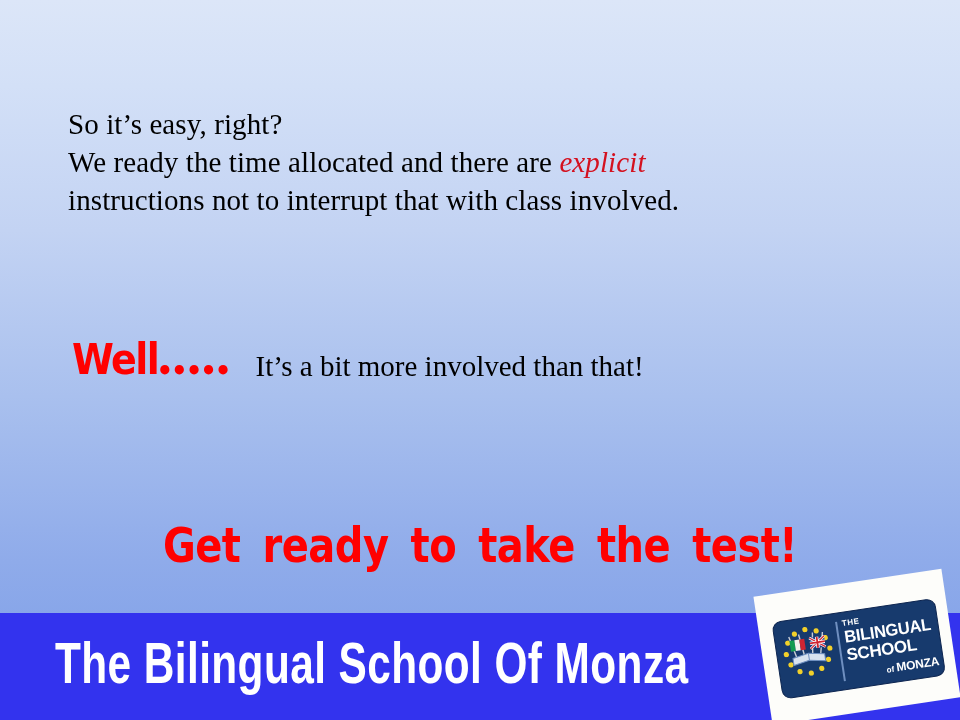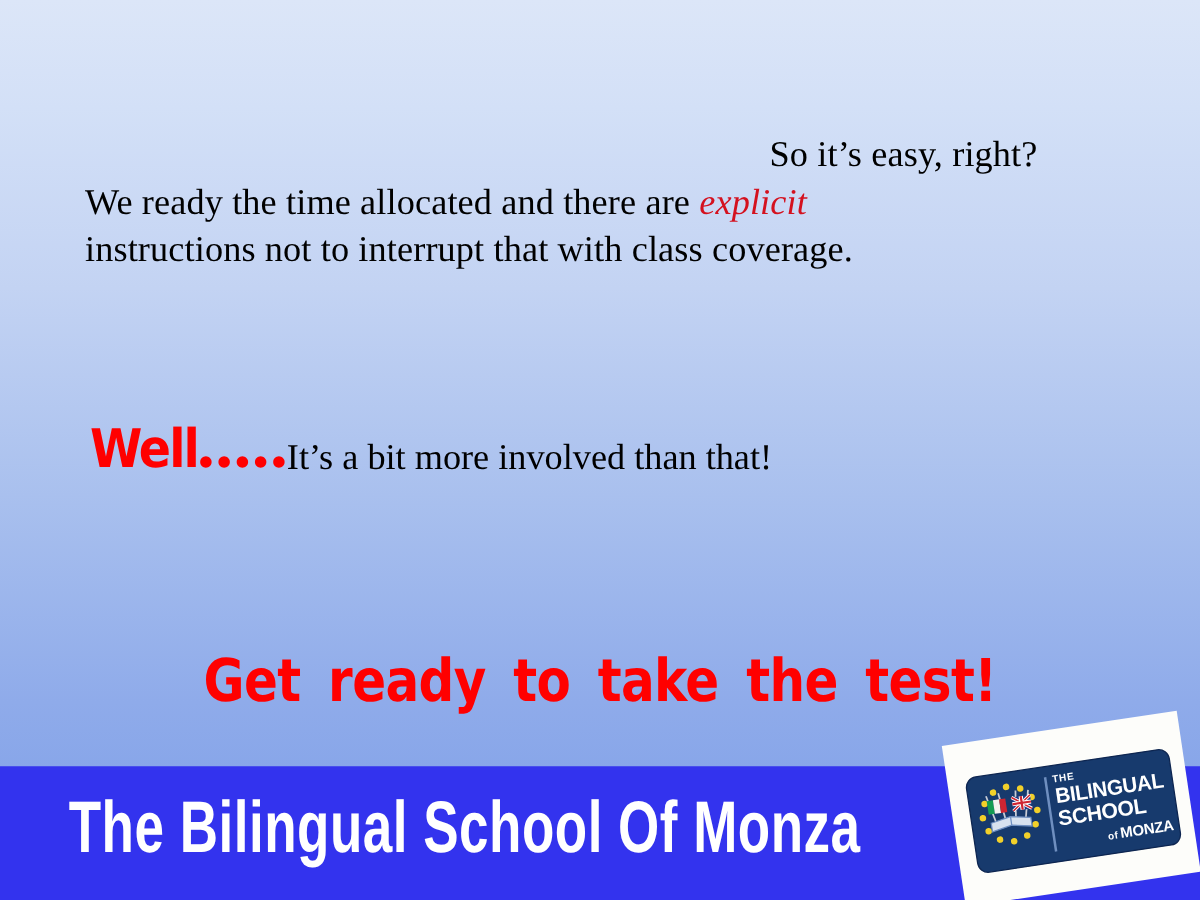--- a/index.html
+++ b/index.html
@@ -28,21 +28,21 @@
     left: 68px;
     top: 105px;
     width: 824px;
     color: #000000;
     font-family: "Liberation Serif", serif;
     font-size: 29px;
     line-height: 38px;
     letter-spacing: 0.1px;
   }
   #intro-line-1 {
-    text-align: right;
+    text-align: left;
     padding-right: 62px;
   }
   #intro-line-2, #intro-line-3 {
     text-align: left;
   }
   .emph-red {
     color: #d4111f;
     font-style: italic;
   }
 
@@ -71,20 +71,21 @@
     color: #ff0000;
     letter-spacing: -2px;
     position: relative;
     top: 2px;
     margin-left: -2px;
   }
   #well-followup {
     font-family: "Liberation Serif", serif;
     font-size: 29px;
     color: #000000;
+    margin-left: 26px;
     position: relative;
     top: -1px;
   }
 
   
   #cta-line {
     position: absolute;
     left: 0;
     top: 518px;
     width: 960px;
@@ -204,21 +205,21 @@
   }
 </style>
 </head>
 <body>
 
 <div id="slide">
 
   <div id="intro-block">
     <div id="intro-line-1">So it’s easy, right?</div>
     <div id="intro-line-2"><span>We ready the time allocated and there are </span><span class="emph-red">explicit</span></div>
-    <div id="intro-line-3">instructions not to interrupt that with class coverage.</div>
+    <div id="intro-line-3">instructions not to interrupt that with class involved.</div>
   </div>
 
   <div id="well-row">
     <span id="well-marker">Well</span>
       <span id="well-tail">•••••</span>
     <span id="well-followup">It’s a bit more involved than that!</span>
   </div>
 
   <div id="cta-line">
     <span class="w">Get</span><span class="w">ready</span><span class="w">to</span><span class="w">take</span><span class="w">the</span><span class="w">test!</span>

